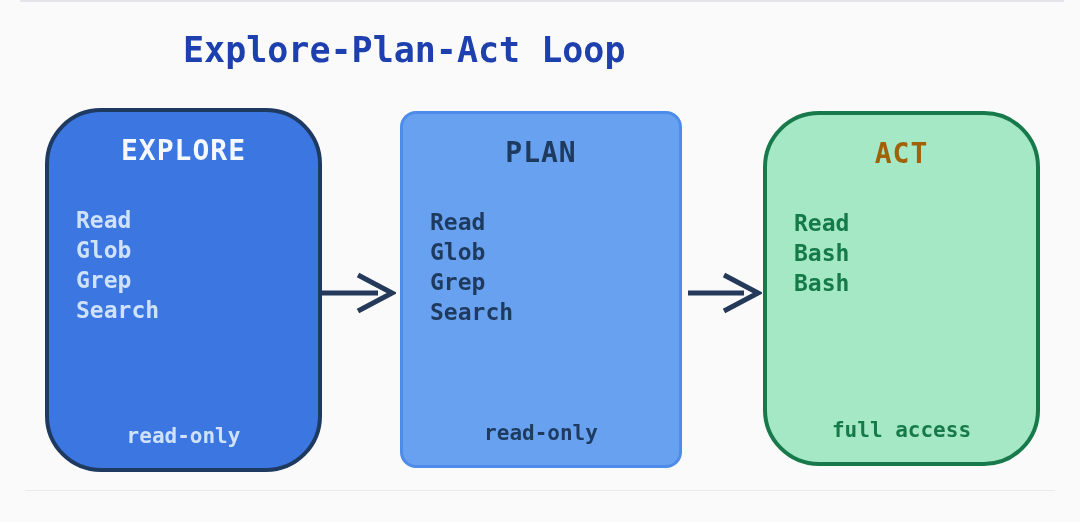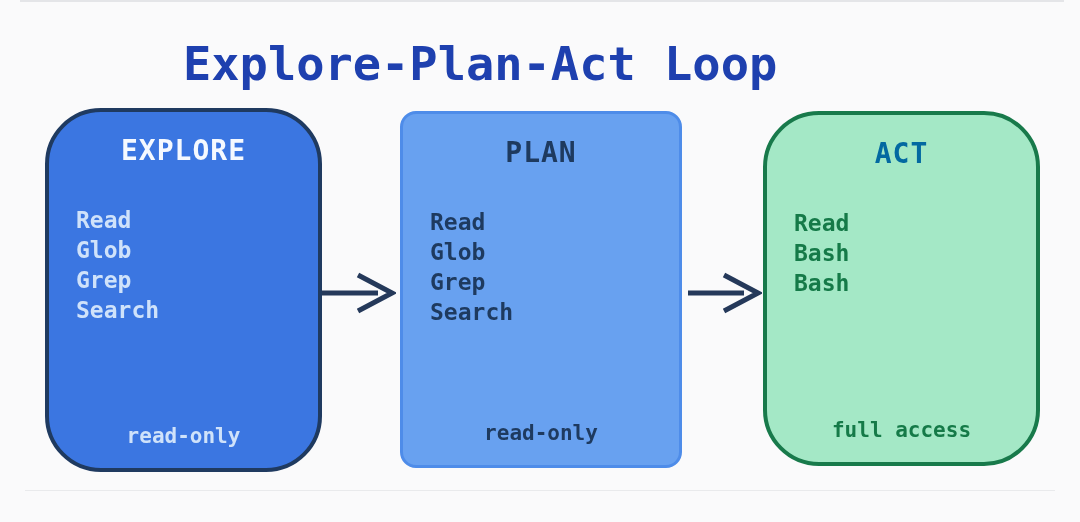--- a/index.html
+++ b/index.html
@@ -22,23 +22,23 @@
     position: absolute;
     left: 20px;
     right: 16px;
     top: 0;
     height: 2px;
     background: #e4e5e8;
   }
   .page-title {
     position: absolute;
     left: 183px;
-    top: 36px;
+    top: 30px;
     margin: 0;
-    font-size: 47px;
+    font-size: 35px;
     font-weight: bold;
     white-space: nowrap;
   }
   .stage-box {
     position: absolute;
     box-sizing: border-box;
     border-style: solid;
     border-radius: 56px;
   }
   .stage-box.explore { left: 45px;  top: 108px; width: 277px; height: 364px; border-width: 4px; }
@@ -119,21 +119,21 @@
     </ul>
     <div class="access-label">read-only</div>
   </div>
 
   <svg class="arrow a2" viewBox="0 0 76 48" style="color: rgb(37, 57, 90);">
     <line x1="2" y1="24" x2="58" y2="24" stroke="currentColor" stroke-width="5"></line>
     <polyline points="38,6 72,24 38,42" fill="none" stroke="currentColor" stroke-width="5"></polyline>
   </svg>
 
   <div class="stage-box act" style="background-color: rgb(164, 232, 198); border-color: rgb(24, 122, 75); color: rgb(21, 122, 72);">
-    <div class="box-title" style="color: #0369a1;">ACT</div>
+    <div class="box-title" style="color: #a16207;">ACT</div>
     <ul class="tool-list">
       <li>Read</li>
       <li>Bash</li>
       <li>Bash</li>
     </ul>
     <div class="access-label">full access</div>
   </div>
 
   <div class="bottom-divider" style="background-color: rgb(233, 234, 236);"></div>
 

